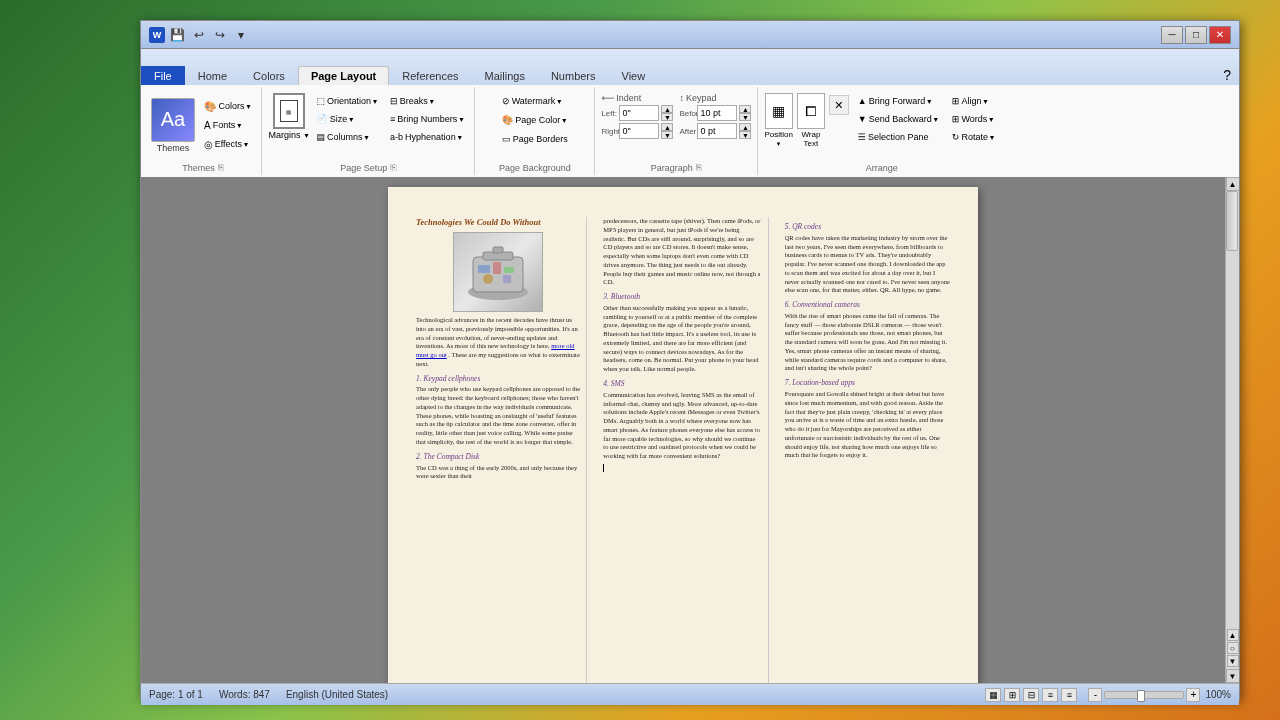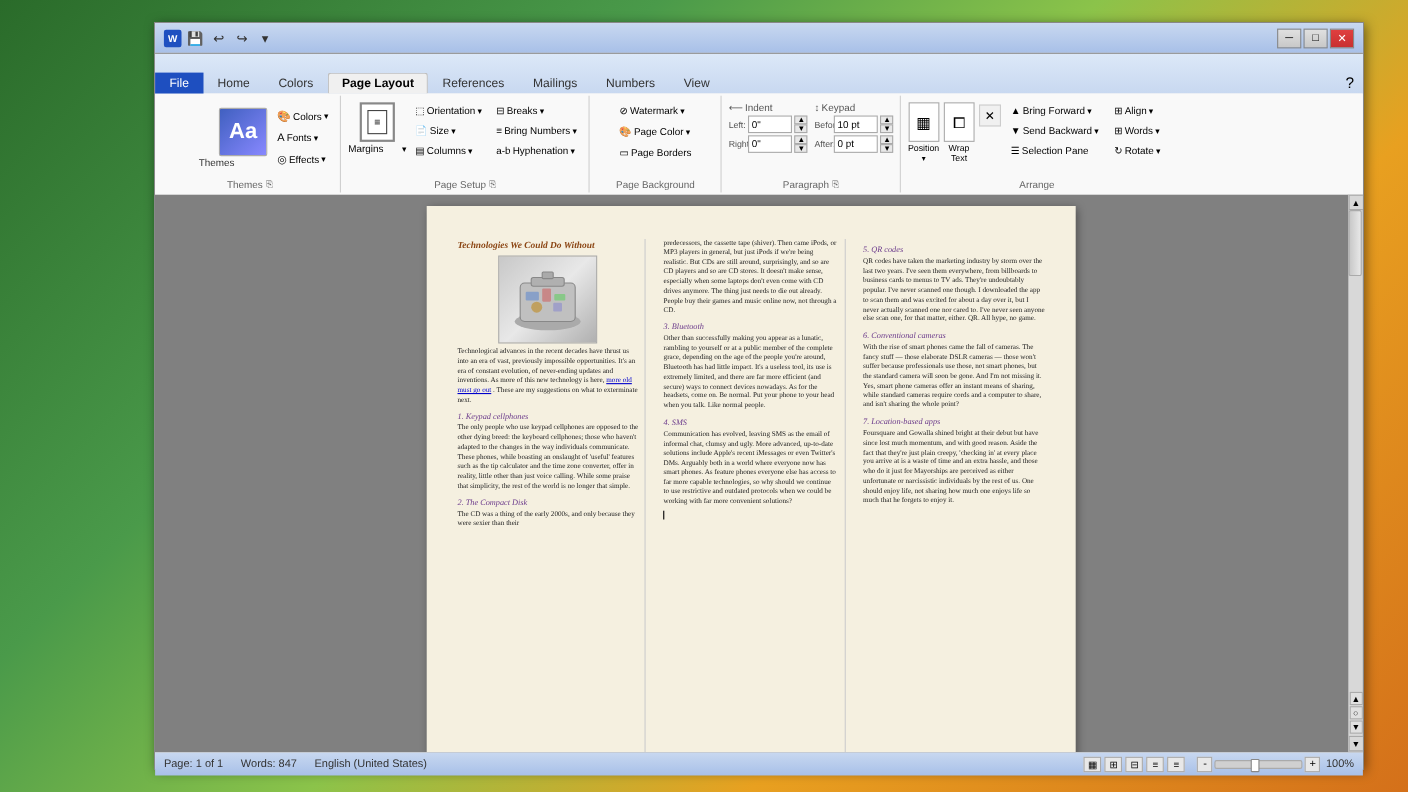--- a/index.html
+++ b/index.html
@@ -331,21 +331,21 @@
     <div style="display:flex;gap:4px;padding:2px 8px;align-items:center;">
       <span style="font-size:14px;cursor:pointer;">?</span>
     </div>
   </div>
 
   <div class="ribbon-body">
 
     <div class="ribbon-group" style="min-width:80px;">
       <div class="ribbon-group-content">
         <div style="display:flex;flex-direction:column;align-items:center;gap:1px;">
-          <div style="width:44px;height:44px;background:linear-gradient(135deg,#4060c0,#8888ff);display:flex;align-items:center;justify-content:center;color:white;font-size:20px;font-weight:bold;border:1px solid #aaa;border-radius:2px;margin-left:48px;">Aa</div>
+          <div style="width:44px;height:44px;background:linear-gradient(135deg,#4060c0,#8888ff);display:flex;align-items:center;justify-content:center;color:white;font-size:20px;font-weight:normal;border:1px solid #aaa;border-radius:2px;">Aa</div>
           <span style="font-size:9px;color:#333;">Themes</span>
         </div>
         <div style="display:flex;flex-direction:column;gap:2px;">
           <div class="dropdown-btn" style="font-size:9px;">
             <span style="font-size:10px;">🎨</span>
             <span>Colors</span>
             <span class="dropdown-arrow">▾</span>
           </div>
           <div class="dropdown-btn" style="font-size:9px;">
             <span style="font-size:10px;">A</span>
@@ -365,21 +365,21 @@
       </div>
     </div>
 
     <div class="ribbon-group" style="min-width:200px;">
       <div class="ribbon-group-content" style="gap:3px;align-items:flex-start;padding-top:4px;">
 
         <div style="display:flex;flex-direction:column;align-items:center;gap:1px;">
           <div style="width:32px;height:36px;background:#fff;border:2px solid #888;display:flex;align-items:center;justify-content:center;font-size:8px;color:#555;position:relative;">
             <div style="width:18px;height:22px;border:1px solid #444;background:white;display:flex;align-items:center;justify-content:center;font-size:6px;">▦</div>
           </div>
-          <div style="display:flex;align-items:center;gap:17px;">
+          <div style="display:flex;align-items:center;gap:4px;">
             <span style="font-size:9px;">Margins</span>
             <span style="font-size:8px;">▾</span>
           </div>
         </div>
 
         <div style="display:flex;flex-direction:column;gap:3px;">
           <div style="display:flex;flex-direction:column;gap:2px;">
             <div class="dropdown-btn" style="font-size:9px;">
               <span>⬚</span>
               <span>Orientation</span>

